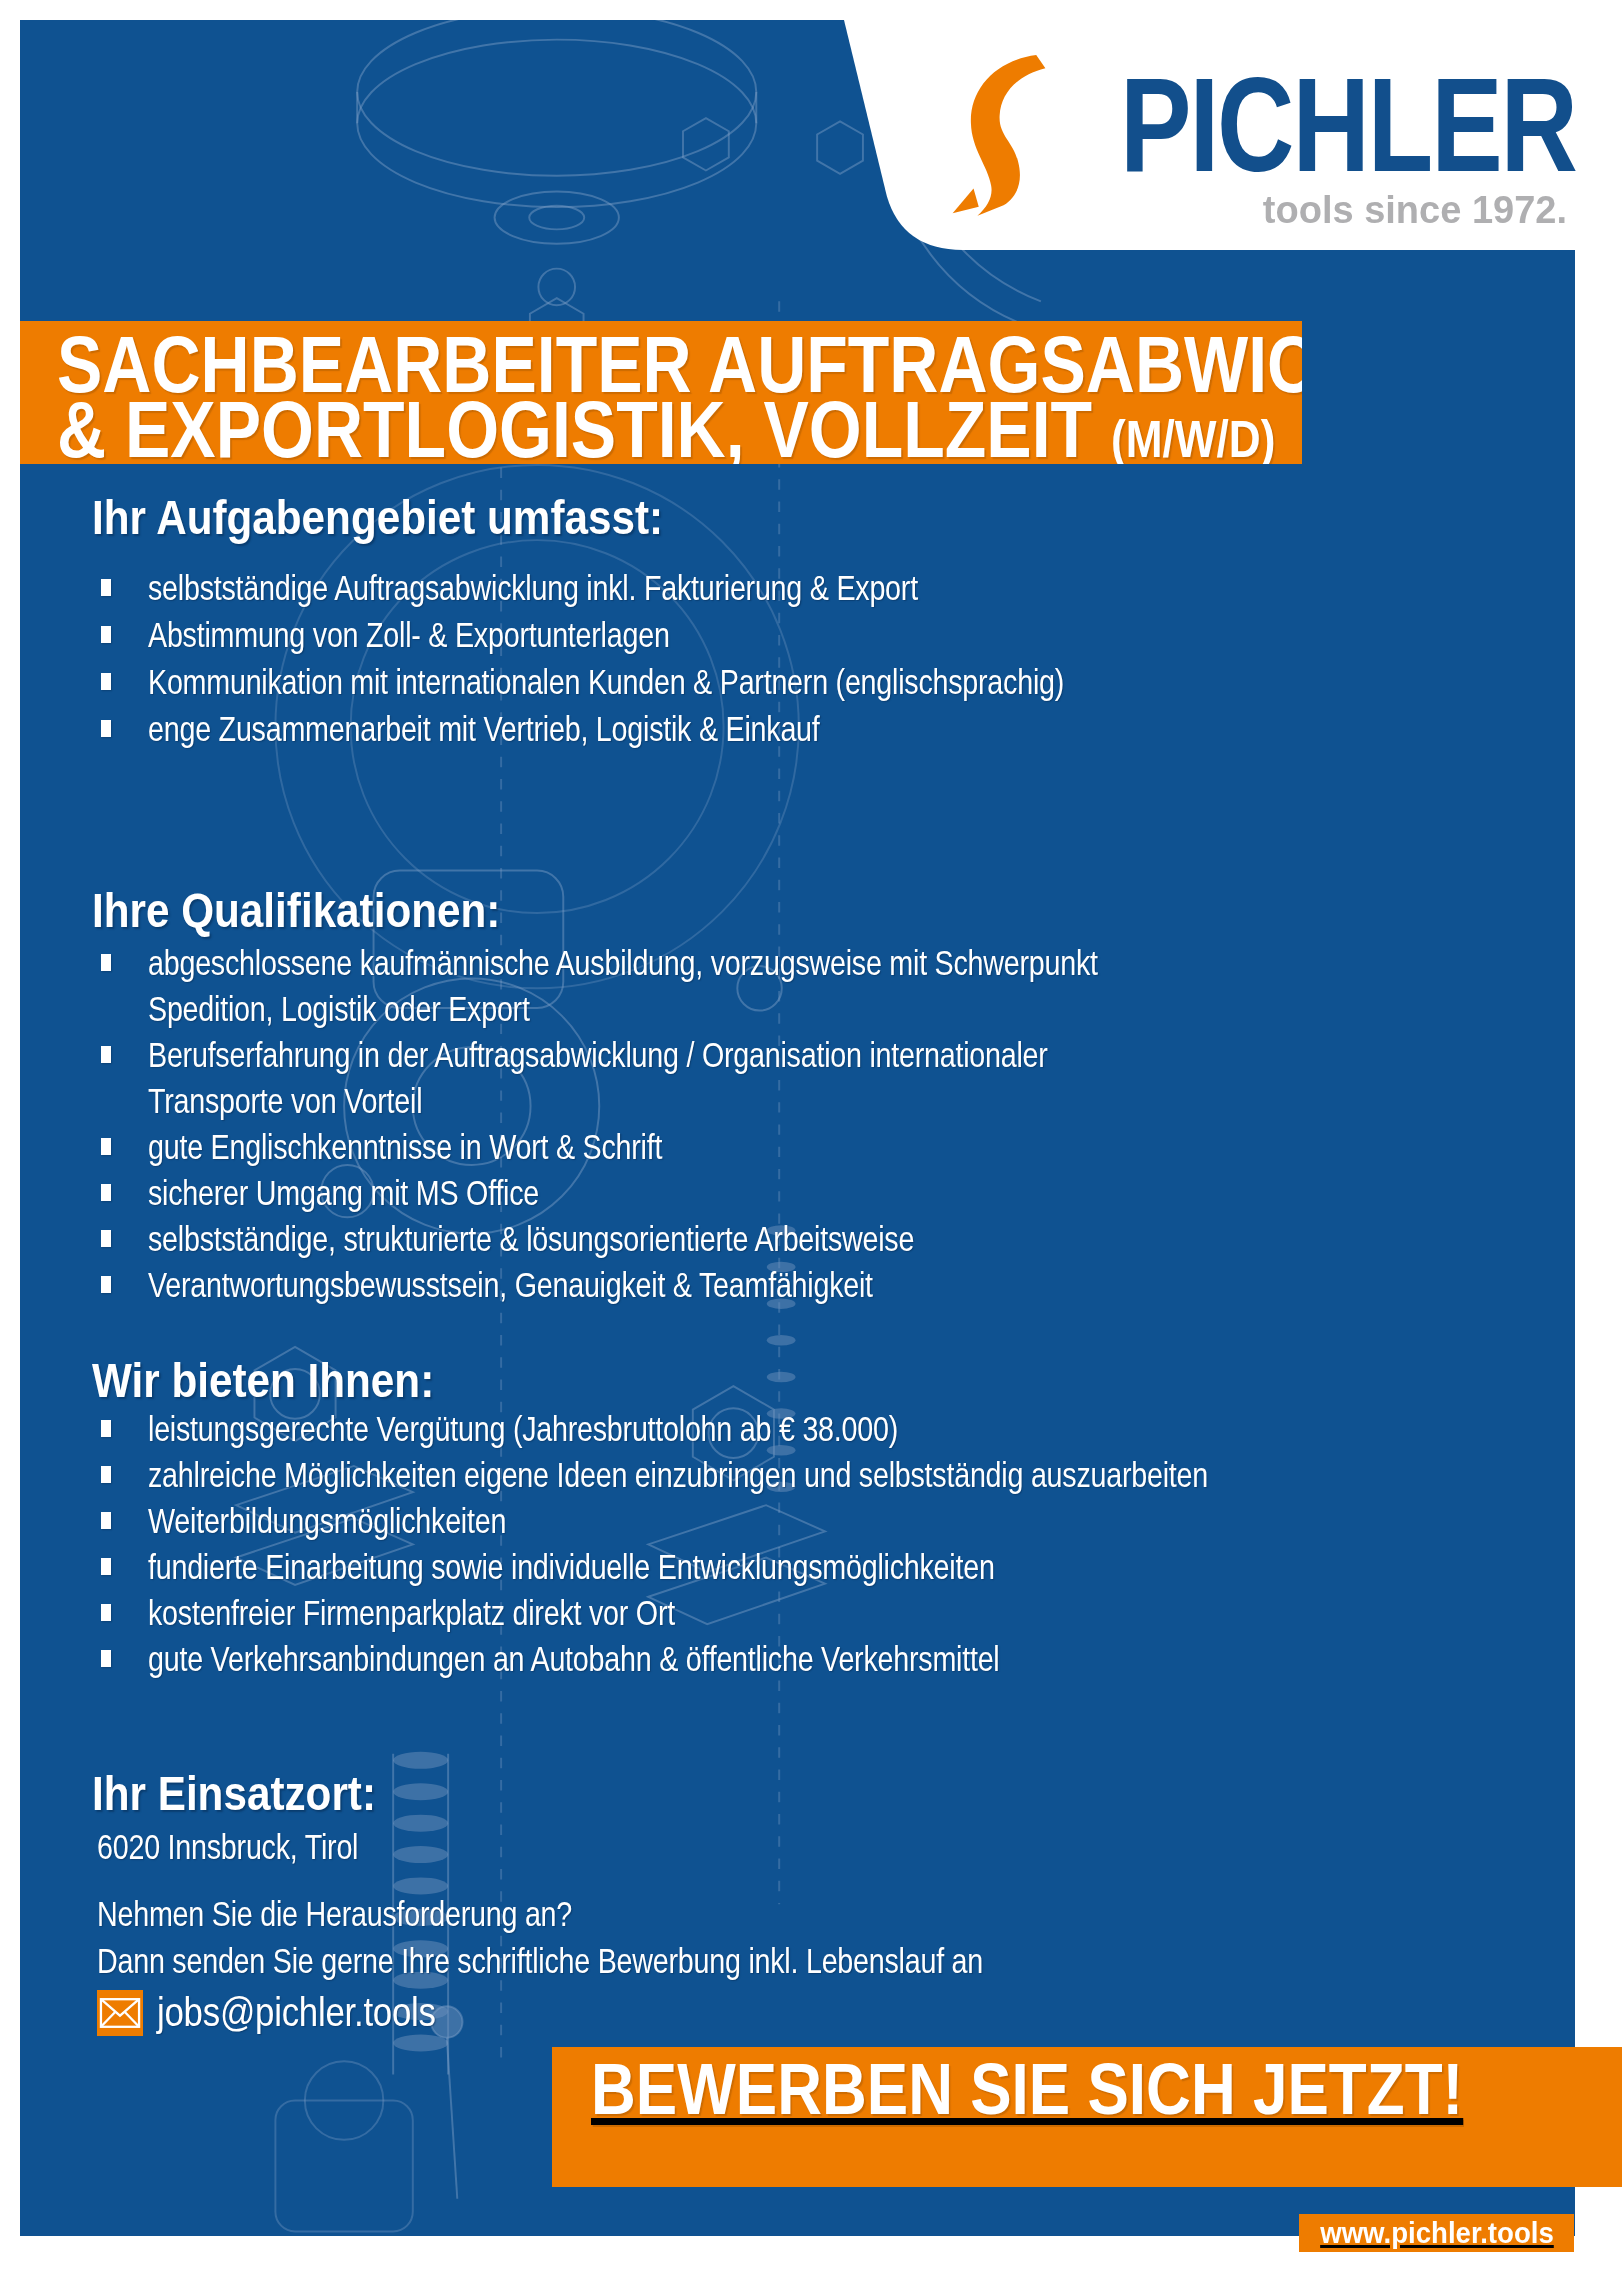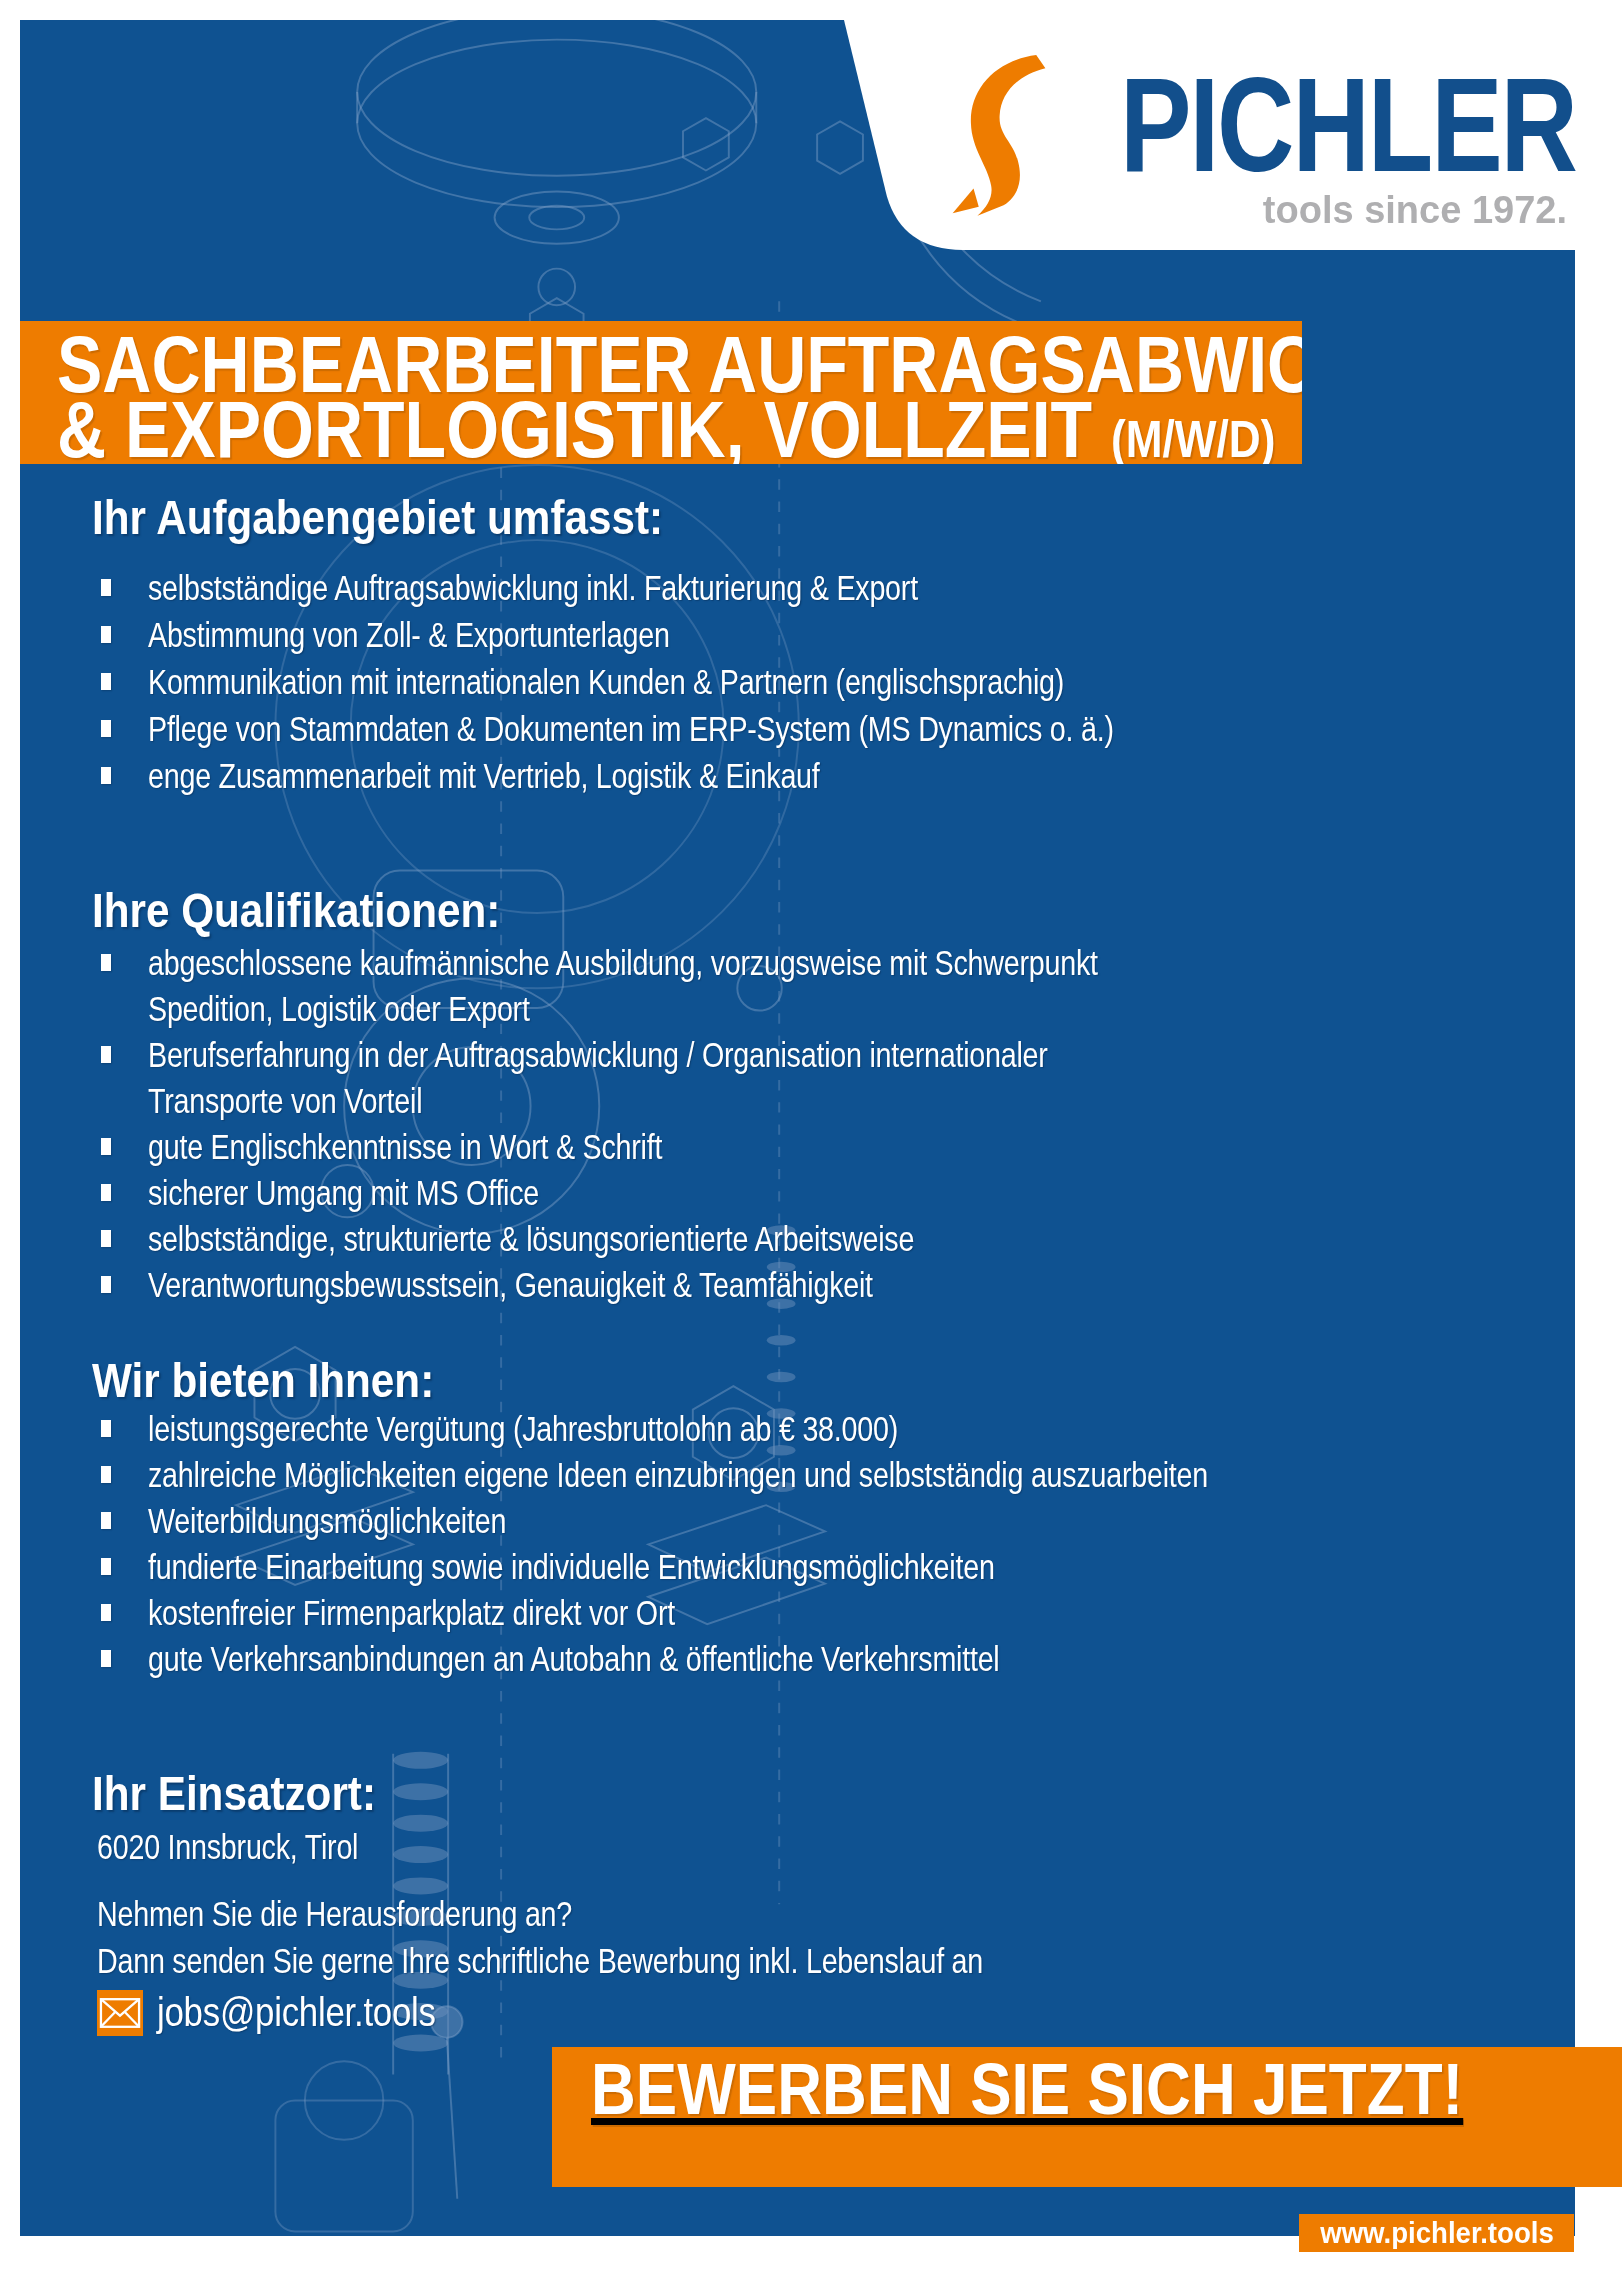--- a/index.html
+++ b/index.html
@@ -74,21 +74,21 @@
     display:flex;align-items:flex-start;overflow:hidden;cursor:pointer;text-decoration:underline;
   }
   .cta-text{
     margin-left:39px;color:#fff;font-weight:bold;font-size:73px;white-space:nowrap;
     transform:scaleX(.85);transform-origin:left center;
     text-shadow:2px 2px 1.3px rgba(105,55,0,.25);
   }
   
   .web-strip{
     position:absolute;left:1299px;top:2214px;width:275px;height:38px;background:#EE7C00;
-    display:flex;align-items:center;justify-content:center;cursor:pointer;
+    display:flex;align-items:center;justify-content:center;cursor:pointer;text-decoration:underline;
   }
   .web-text{color:#fff;font-weight:bold;font-size:30px;white-space:nowrap;transform:scaleX(.92);}
 </style>
 </head>
 <body>
 
 <div class="canvas">
 
   <div class="page">
 
@@ -188,24 +188,20 @@
     <li>
         <span class="sq"></span>
         <span class="bt">Abstimmung von Zoll- &amp; Exportunterlagen</span>
       </li>
     <li>
         <span class="sq"></span>
         <span class="bt">Kommunikation mit internationalen Kunden &amp; Partnern (englischsprachig)</span>
       </li>
     <li>
         <span class="sq"></span>
-        <span class="bt">Pflege von Stammdaten &amp; Dokumenten im ERP-System (MS Dynamics o. ä.)</span>
-      </li>
-    <li>
-        <span class="sq"></span>
         <span class="bt">enge Zusammenarbeit mit Vertrieb, Logistik &amp; Einkauf</span>
       </li>
   </ul>
 
   <div class="sec-heading" style="top:885px">Ihre Qualifikationen:</div>
   <ul class="blist lh70" style="top:940px">
     <li>
         <span class="sq"></span>
         <span class="bt">abgeschlossene kaufmännische Ausbildung, vorzugsweise mit Schwerpunkt
 Spedition, Logistik oder Export</span>

